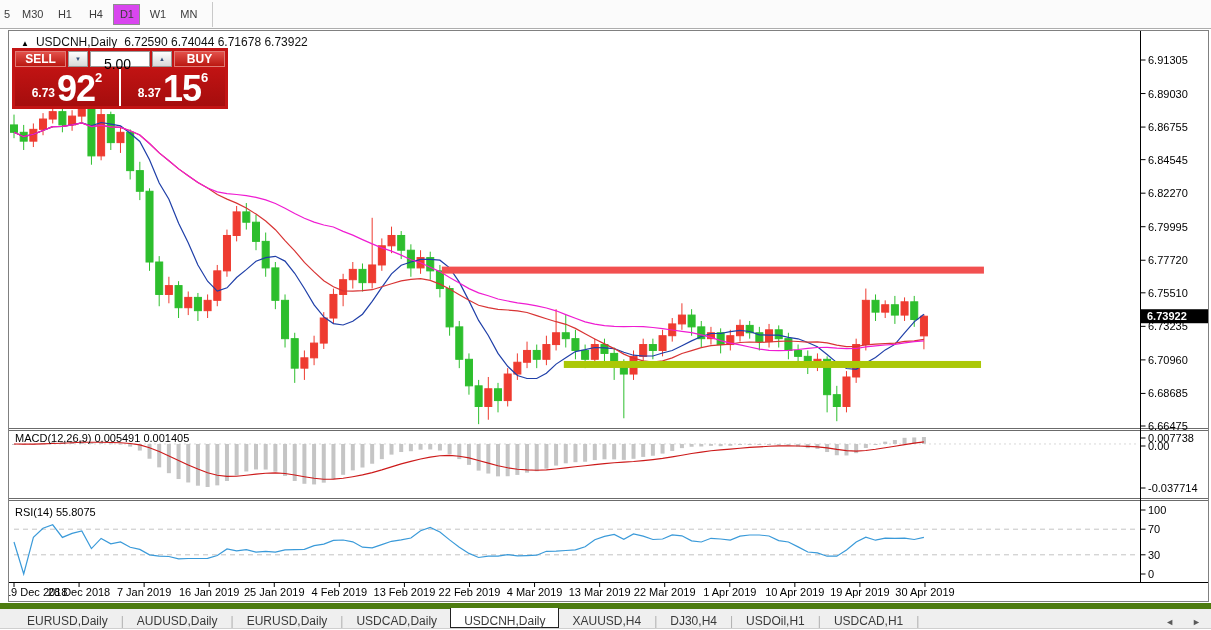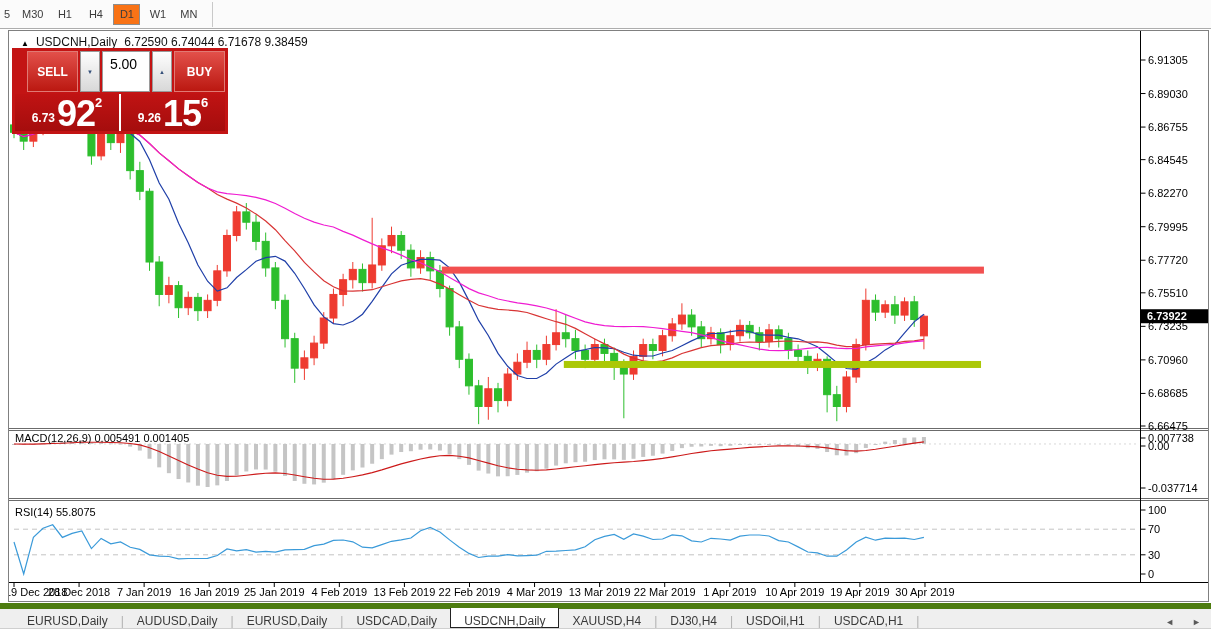--- a/index.html
+++ b/index.html
@@ -5,32 +5,32 @@
   html,body{margin:0;padding:0;background:#fff;}
   body{width:1211px;height:630px;font-family:"Liberation Sans",sans-serif;position:relative;overflow:hidden;}
   #app{position:absolute;left:0;top:0;width:1211px;height:630px;background:#fff;}
 
   
   .toolbar{position:absolute;left:0;top:0;width:1211px;height:29px;background:#fbfbfb;
     border-bottom:1px solid #adadad;display:flex;align-items:center;box-sizing:border-box;}
   .tf{height:21px;min-width:27px;margin:0 2px;border:1px solid transparent;background:transparent;
     color:#3c3c3c;font-size:11px;font-family:"Liberation Sans",sans-serif;padding:0 3px;cursor:default;}
   .tf.first{min-width:14px;margin-left:0;padding:0 1px;}
-  .tf.active{border:1px solid #8e8e8e;background:#f97316;}
+  .tf.active{border:1px solid #8e8e8e;background:#d946ef;}
   .tb-sep{width:1px;height:25px;background:#c9c9c9;margin-left:8px;}
 
   
   .chart-window{position:absolute;left:8px;top:30px;width:1201px;height:572px;background:#fff;}
   #chart-canvas{position:absolute;left:0;top:0;}
   .chart-title{position:absolute;left:13px;top:5px;font-size:12px;color:#111;display:flex;gap:7px;align-items:baseline;white-space:nowrap;}
   .chart-title .arrow{font-size:8px;color:#000;}
 
   
   .trade-panel{position:absolute;left:4px;top:18px;width:216px;background:#c31414;padding:3px;box-sizing:border-box;}
-  .tp-row1{display:flex;height:41px;gap:2px;margin-left:12px;}
+  .tp-row1{display:flex;height:16px;gap:2px;}
   .tp-btn{border:1px solid #e07a74;background:linear-gradient(#e2504a,#bb1811);color:#fff;font-weight:bold;
     font-size:12px;width:51px;font-family:"Liberation Sans",sans-serif;cursor:pointer;padding:0;}
   .spin{width:20px;border:1px solid #9a9a9a;background:linear-gradient(#fefefe,#d8d8d8);color:#35507a;
     font-size:6px;padding:0;cursor:pointer;}
   .tp-field{flex:1;background:#fff;border:1px solid #9a9a9a;font-size:14px;color:#000;text-align:center;
     line-height:24px;padding-right:5px;}
   .tp-row2{display:flex;height:37px;background:linear-gradient(#c01313,#a50d0d);margin-top:2px;}
   .tp-price{flex:1;display:flex;justify-content:center;align-items:flex-end;color:#fff;padding-bottom:1px;cursor:pointer;}
   .tp-price .sm{font-size:12px;font-weight:bold;margin:4px 2px 5px 0;}
   .tp-price .bg{font-size:36px;font-weight:bold;line-height:32px;letter-spacing:-1px;text-align:right;}
@@ -439,40 +439,40 @@
         <line x1="851.9099999999999" y1="553" x2="851.9099999999999" y2="557" stroke="#000"></line>
         <text x="851.9099999999999" y="566" font-size="11" fill="#000" text-anchor="middle" font-family="Liberation Sans, sans-serif">19 Apr 2019</text>
         <line x1="916.9799999999999" y1="553" x2="916.9799999999999" y2="557" stroke="#000"></line>
         <text x="916.9799999999999" y="566" font-size="11" fill="#000" text-anchor="middle" font-family="Liberation Sans, sans-serif">30 Apr 2019</text>
         <rect x="0.5" y="0.5" width="1200" height="571" fill="none" stroke="#808080"></rect>
       </svg>
 
     <div class="chart-title">
       <span class="arrow">▲</span>
       <span class="sym">USDCNH,Daily</span>
-      <span class="ohlc">6.72590 6.74044 6.71678 9.38459</span>
+      <span class="ohlc">6.72590 6.74044 6.71678 6.73922</span>
     </div>
 
     <div class="trade-panel">
       <div class="tp-row1">
         <button class="tp-btn">SELL</button>
         <button class="spin">▼</button>
         <div class="tp-field">5.00</div>
         <button class="spin">▲</button>
         <button class="tp-btn">BUY</button>
       </div>
       <div class="tp-row2">
         <div class="tp-price">
           <span class="sm">6.73</span>
             <span class="bg">92</span>
             <span class="sup">2</span>
         </div>
         <div class="tp-div"></div>
         <div class="tp-price">
-          <span class="sm">9.26</span>
+          <span class="sm">8.37</span>
             <span class="bg">15</span>
             <span class="sup">6</span>
         </div>
       </div>
     </div>
 
     <div class="pane-label macd">MACD(12,26,9) 0.005491 0.001405</div>
     <div class="pane-label rsi">RSI(14) 55.8075</div>
   </div>
 

